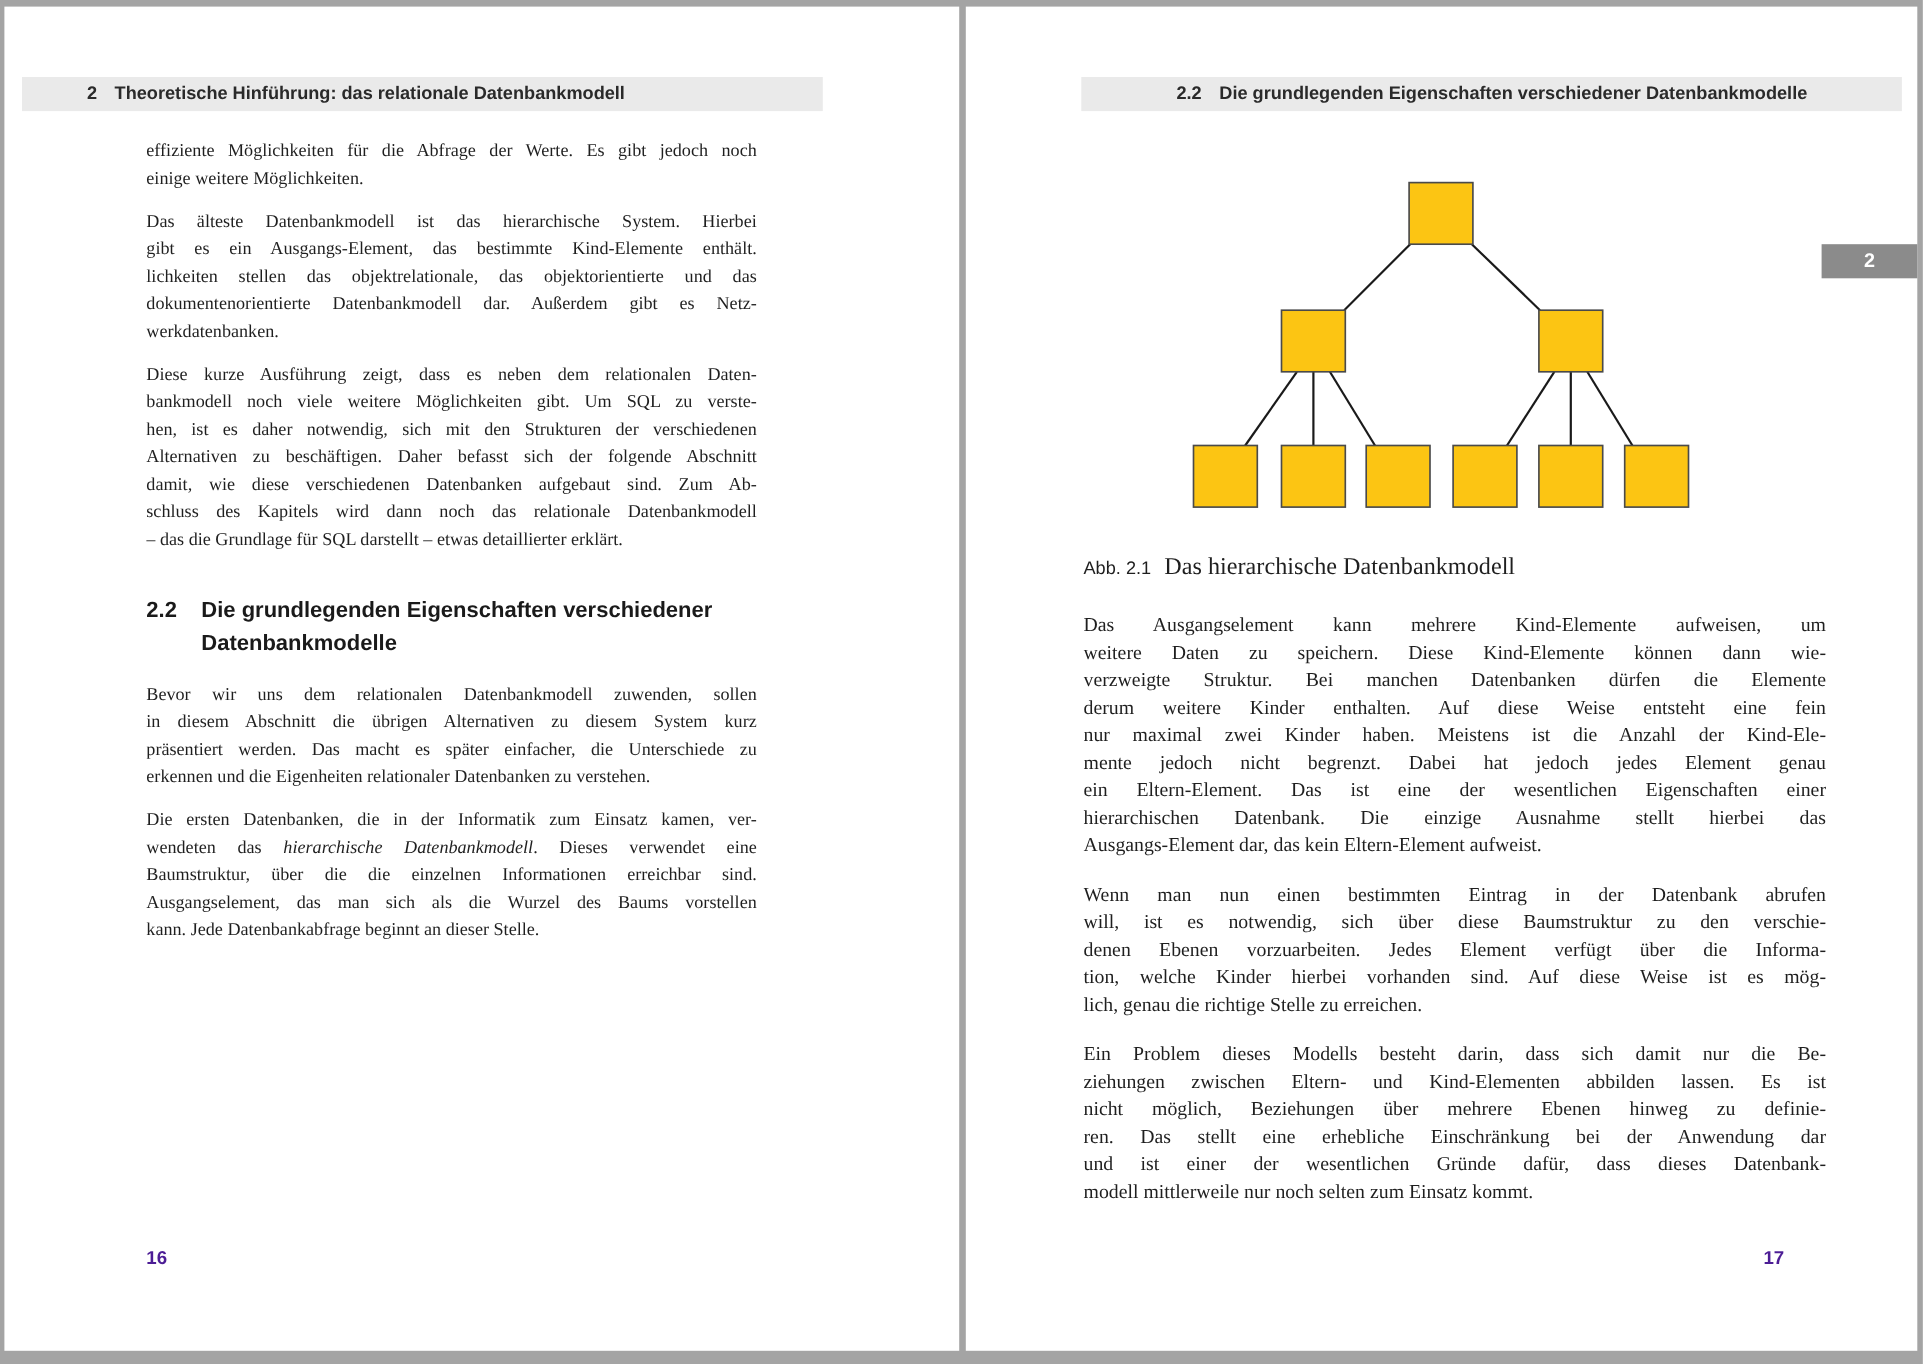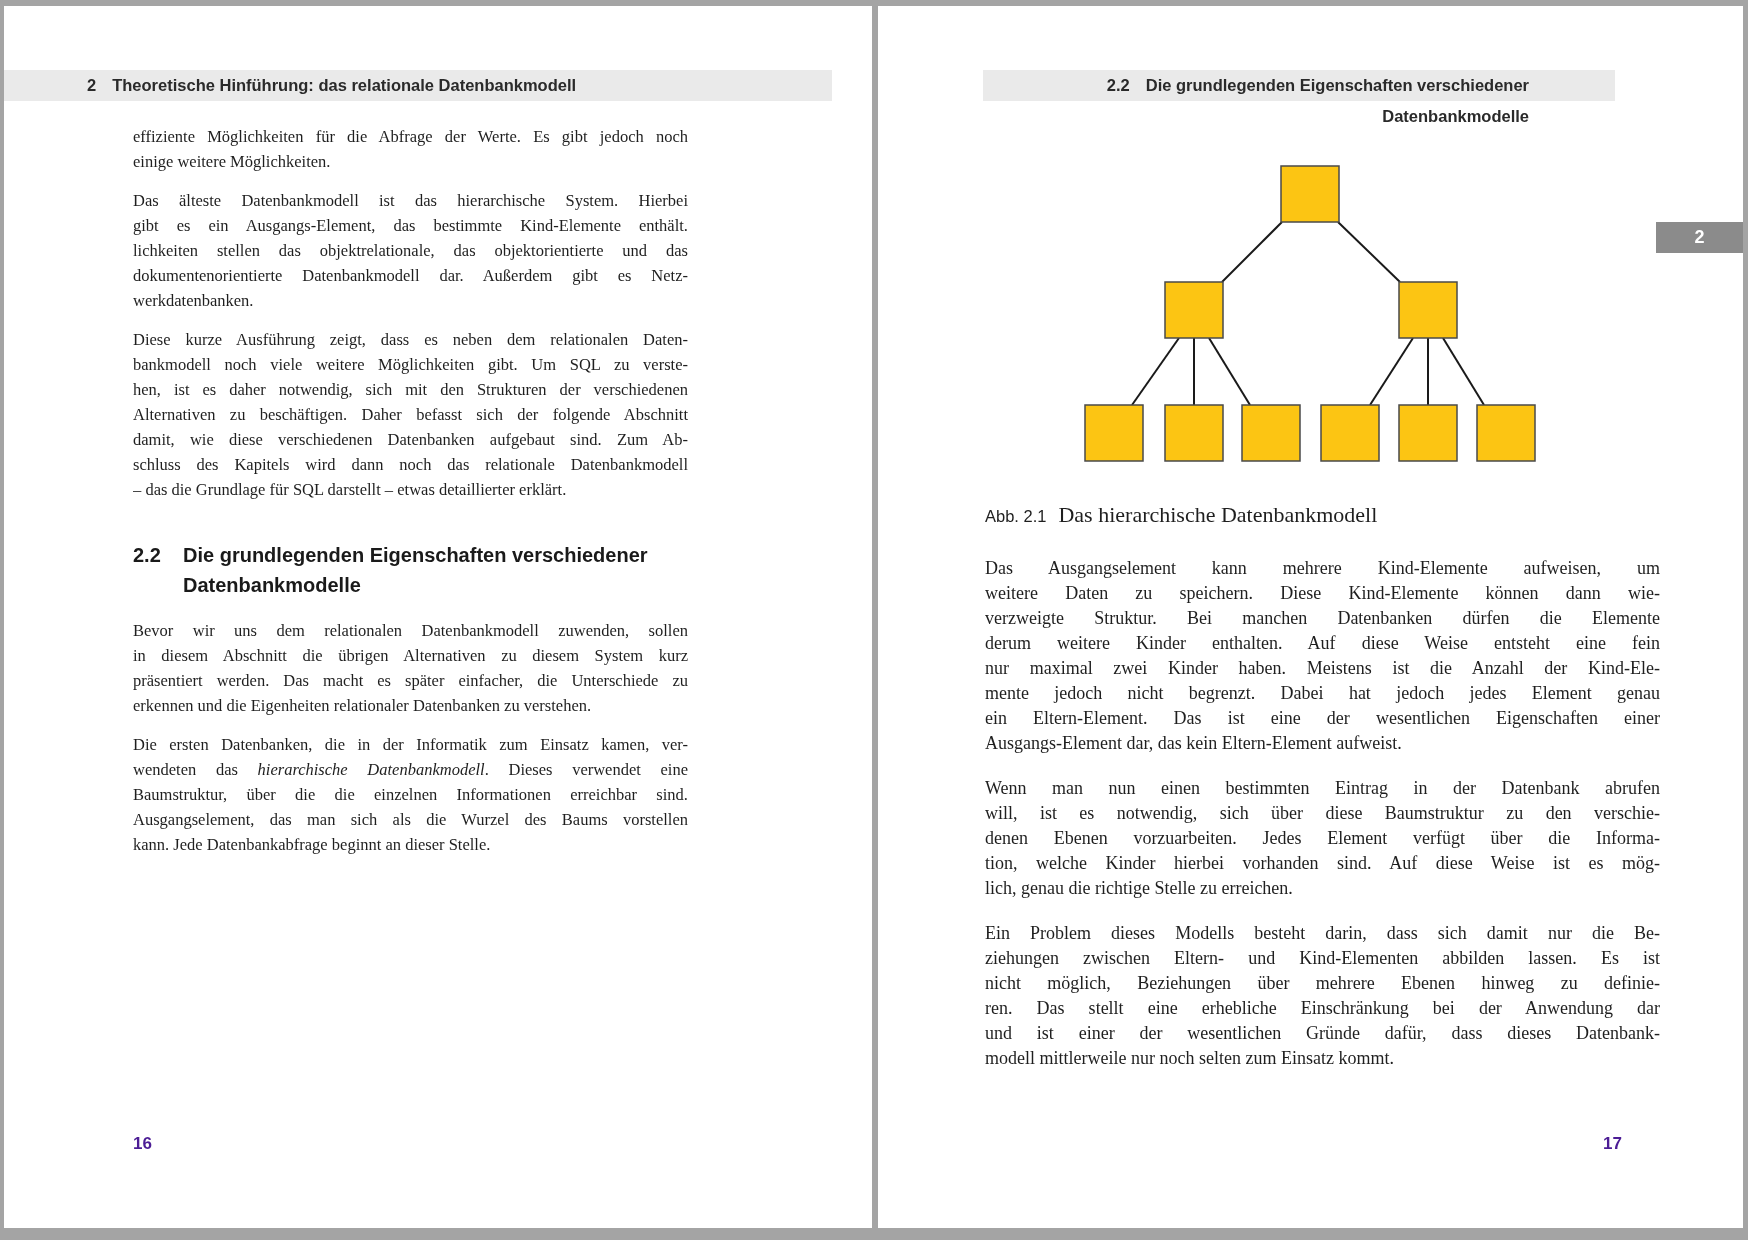--- a/index.html
+++ b/index.html
@@ -5,22 +5,22 @@
   html,body{margin:0;padding:0;}
   #stage{position:relative;width:1748px;height:1240px;background:#a4a4a4;overflow:hidden;
          font-family:"Liberation Sans",sans-serif;}
   .page{position:absolute;top:6px;height:1222px;background:#ffffff;}
   #page-left{left:4px;width:868px;}
   #page-right{left:878px;width:865px;}
 
   
   .runhead{position:absolute;top:64px;height:31px;background:#eaeaea;
            font-weight:bold;font-size:16.5px;line-height:31px;color:#2a2a2a;}
-  #runhead-left{left:0;width:828px;padding-left:83px;box-sizing:border-box;}
-  #runhead-right{left:105px;width:632px;text-align:right;padding-right:86px;box-sizing:border-box;}
+  #runhead-left{left:16px;width:728px;padding-left:59px;box-sizing:border-box;}
+  #runhead-right{left:105px;width:746px;text-align:right;padding-right:86px;box-sizing:border-box;}
   .runhead .rh-num{margin-right:16px;}
 
   
   .bodycol{position:absolute;color:#1f1f1f;font-family:"Liberation Serif",serif;}
   #body-left{left:129px;top:118px;width:555px;font-size:16.5px;}
   #body-right{left:107px;top:550px;width:675px;font-size:18px;}
   .para{margin:0 0 14px 0;}
   #body-right .para{margin-bottom:20px;}
   .tl{text-align:justify;text-align-last:justify;height:25px;line-height:25px;overflow:hidden;}
   .tl.last{text-align-last:left;}
@@ -140,20 +140,21 @@
 
     <div class="bodycol" id="body-right">
       <div class="para">
           <div class="tl">Das Ausgangselement kann mehrere Kind-Elemente aufweisen, um</div>
           <div class="tl">weitere Daten zu speichern. Diese Kind-Elemente können dann wie-</div>
           <div class="tl">verzweigte Struktur. Bei manchen Datenbanken dürfen die Elemente</div>
           <div class="tl">derum weitere Kinder enthalten. Auf diese Weise entsteht eine fein</div>
           <div class="tl">nur maximal zwei Kinder haben. Meistens ist die Anzahl der Kind-Ele-</div>
           <div class="tl">mente jedoch nicht begrenzt. Dabei hat jedoch jedes Element genau</div>
           <div class="tl">ein Eltern-Element. Das ist eine der wesentlichen Eigenschaften einer</div>
+          <div class="tl">hierarchischen Datenbank. Die einzige Ausnahme stellt hierbei das</div>
           <div class="tl last">Ausgangs-Element dar, das kein Eltern-Element aufweist.</div>
         </div>
       <div class="para">
           <div class="tl">Wenn man nun einen bestimmten Eintrag in der Datenbank abrufen</div>
           <div class="tl">will, ist es notwendig, sich über diese Baumstruktur zu den verschie-</div>
           <div class="tl">denen Ebenen vorzuarbeiten. Jedes Element verfügt über die Informa-</div>
           <div class="tl">tion, welche Kinder hierbei vorhanden sind. Auf diese Weise ist es mög-</div>
           <div class="tl last">lich, genau die richtige Stelle zu erreichen.</div>
         </div>
       <div class="para">

